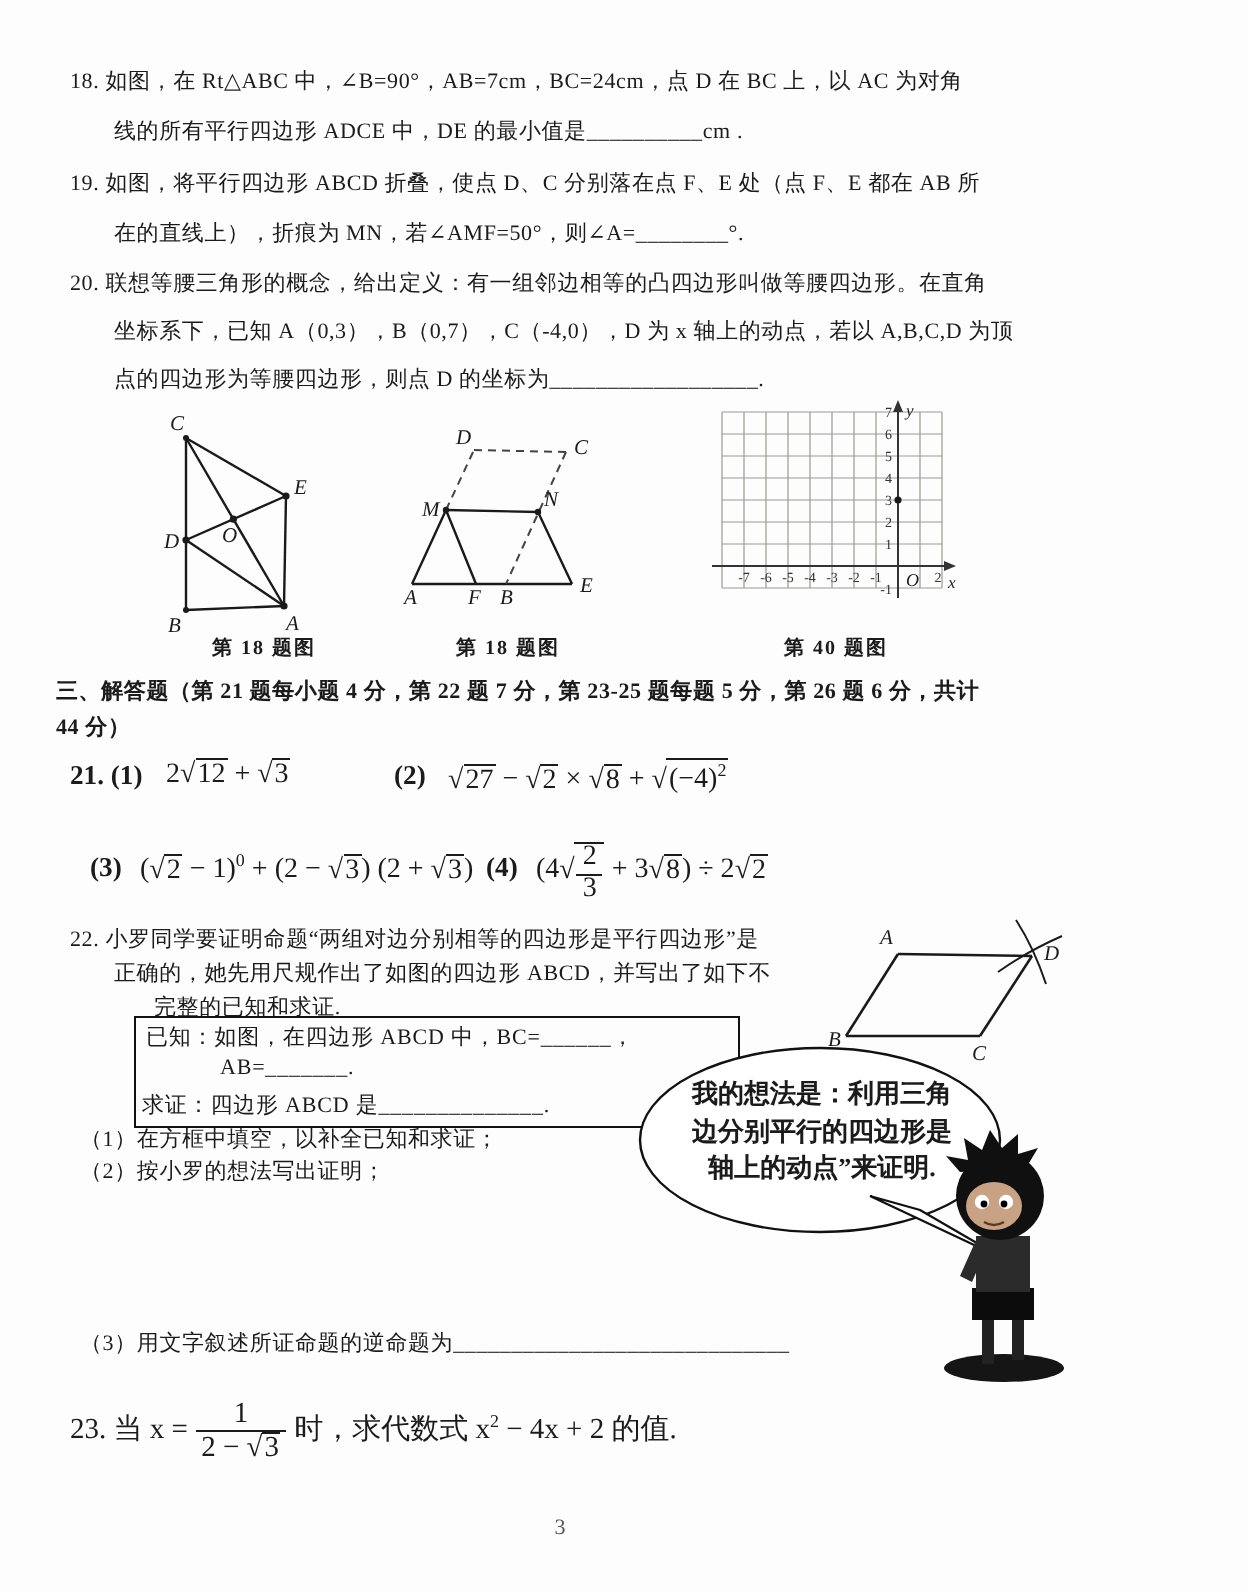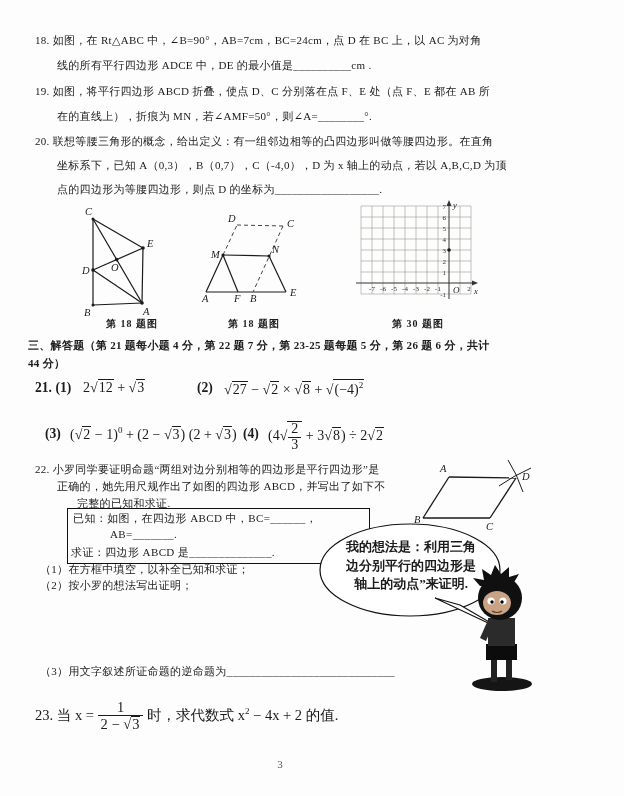--- a/index.html
+++ b/index.html
@@ -145,21 +145,21 @@
     <text class="gridlabel" x="86" y="93" text-anchor="middle">-1</text>
     <text class="gridlabel" x="117" y="93" text-anchor="middle">2</text>
   </g>
   <text class="figlabel" x="101" y="95" style="font-size:9px">O</text>
   <text class="figlabel" x="101" y="10" style="font-size:8.5px">y</text>
   <text class="figlabel" x="122" y="96" style="font-size:8.5px">x</text>
 </svg>
 
 <div class="caption" style="left:92px;top:317px;">第 18 题图</div>
 <div class="caption" style="left:214px;top:317px;">第 18 题图</div>
-<div class="caption" style="left:378px;top:317px;">第 30 题图</div>
+<div class="caption" style="left:378px;top:317px;">第 40 题图</div>
 
 <div class="line bold" style="left:28px;top:338px;">三、解答题（第 21 题每小题 4 分，第 22 题 7 分，第 23-25 题每题 5 分，第 26 题 6 分，共计</div>
 <div class="line bold" style="left:28px;top:356px;">44 分）</div>
 
 <div class="qnum" style="left:35px;top:380px;">21. (1)</div>
 <div class="formula" style="left:83px;top:379px;">2<span class="sqrt"><span class="rsign">√</span><span class="rbody">12</span></span> + <span class="sqrt"><span class="rsign">√</span><span class="rbody">3</span></span></div>
 <div class="qnum" style="left:197px;top:380px;">(2)</div>
 <div class="formula" style="left:224px;top:379px;"><span class="sqrt"><span class="rsign">√</span><span class="rbody">27</span></span> − <span class="sqrt"><span class="rsign">√</span><span class="rbody">2</span></span> × <span class="sqrt"><span class="rsign">√</span><span class="rbody">8</span></span> + <span class="sqrt"><span class="rsign">√</span><span class="rbody">(−4)<sup>2</sup></span></span></div>
 
 <div class="qnum" style="left:45px;top:426px;">(3)</div>

